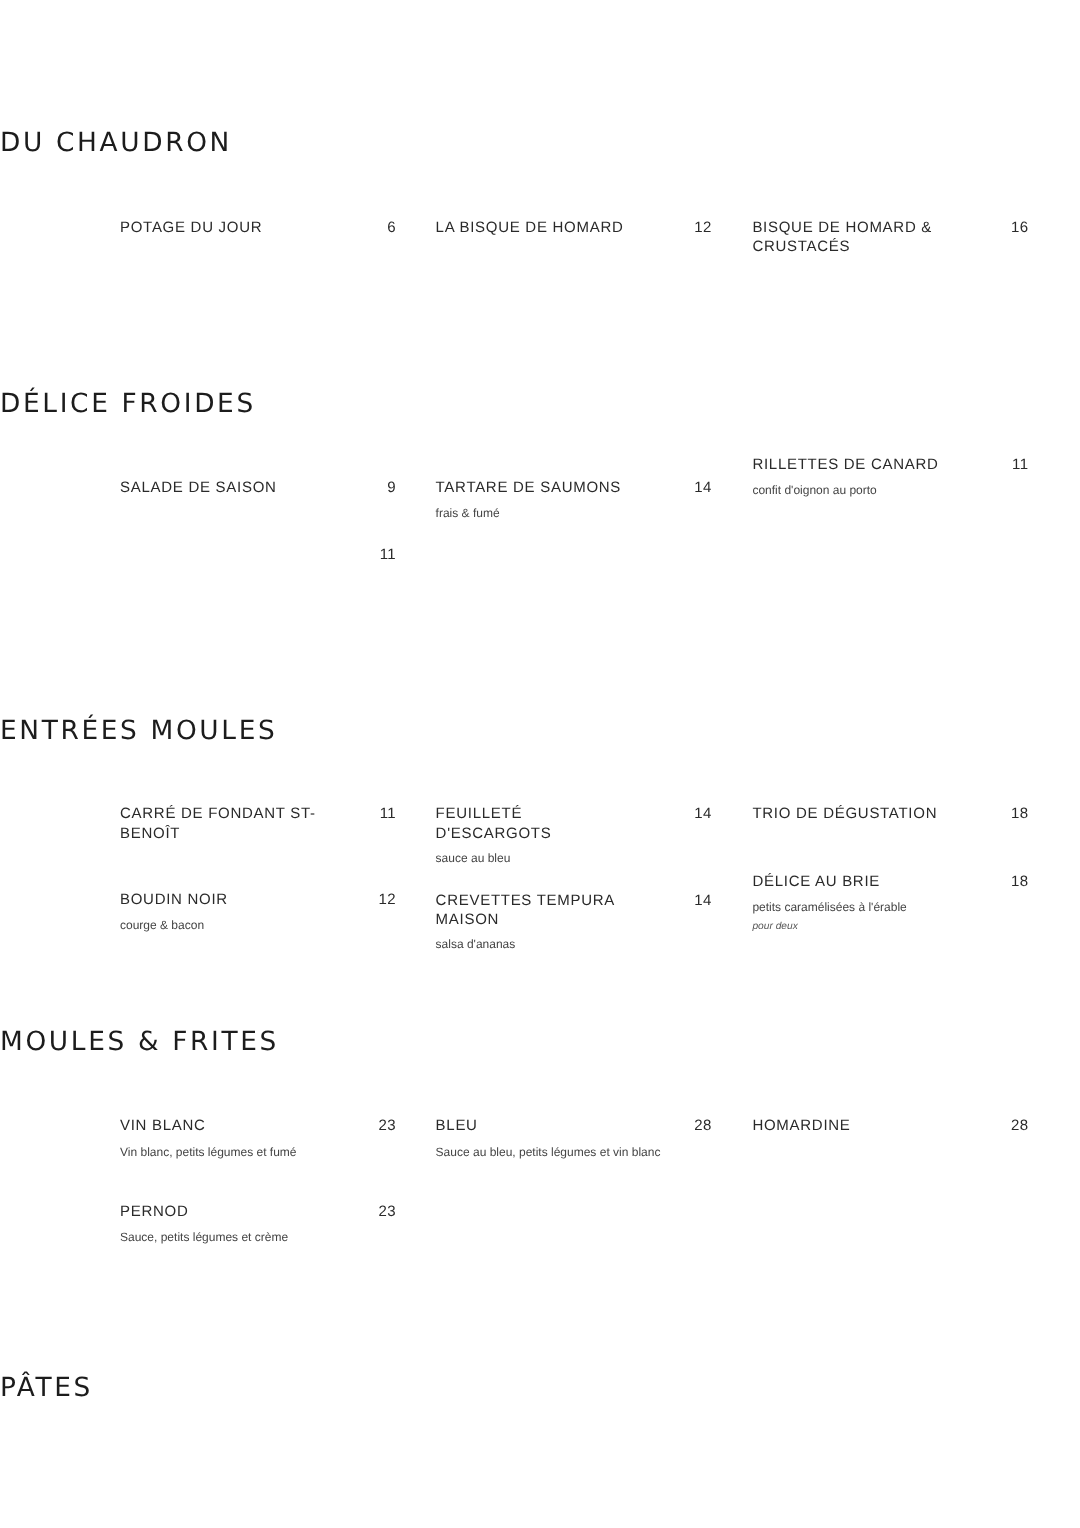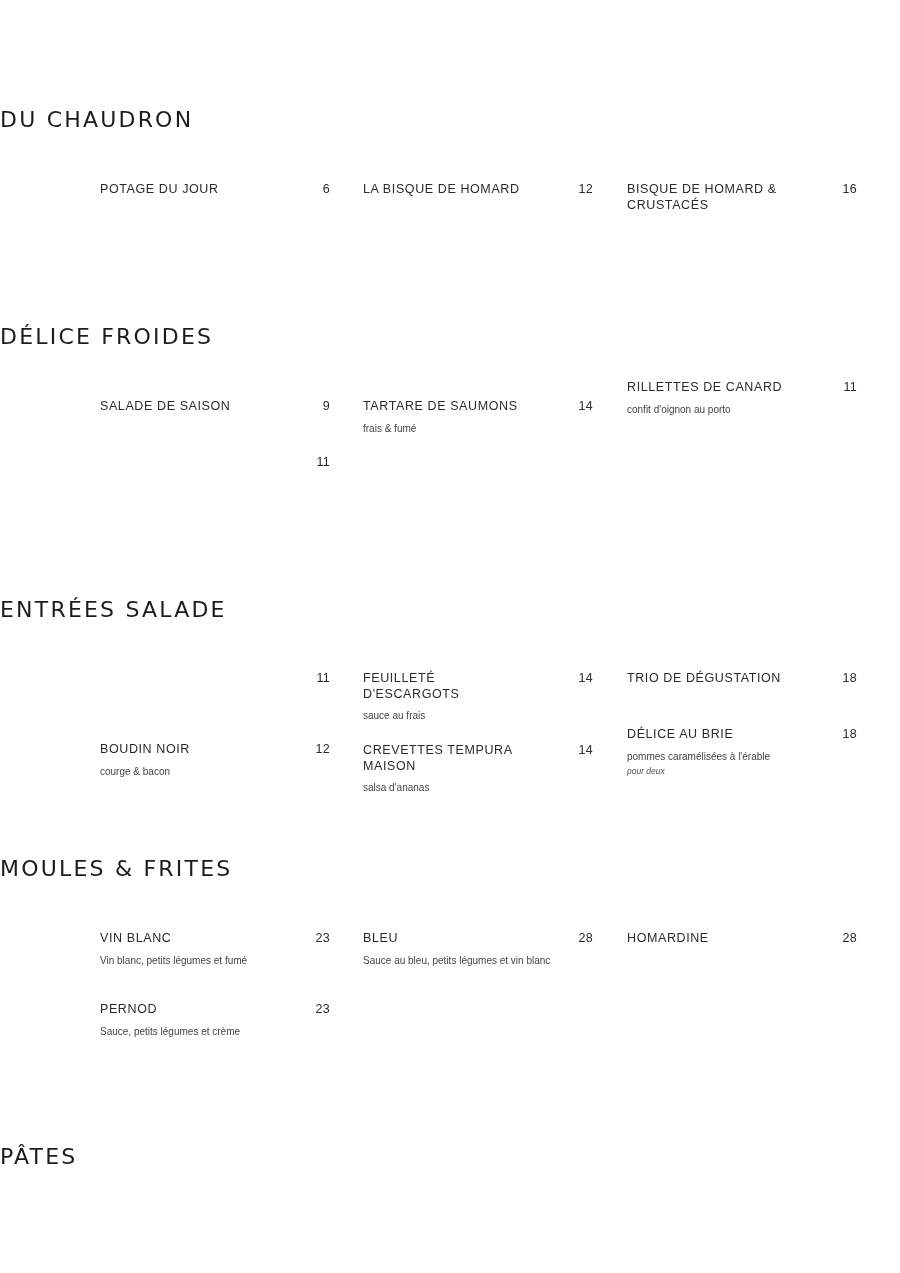--- a/index.html
+++ b/index.html
@@ -42,38 +42,39 @@
 </div>
 <div class="item" style="left:599px; top:380px">
   <div class="name">RILLETTES DE CANARD</div>
   <div class="price">11</div>
   <div class="desc">confit d'oignon au porto</div>
 </div>
 <div class="item" style="left:72px; top:455px">
   <div class="price">11</div>
 </div>
 
-<h2 class="section-title" style="top:597px">ENTRÉES SALADE</h2>
+<h2 class="section-title" style="top:597px">ENTRÉES MOULES</h2>
 
 <div class="item" style="left:72px; top:671px">
+  <div class="name">CARRÉ DE FONDANT ST-BENOÎT</div>
   <div class="price">11</div>
 </div>
 <div class="item" style="left:335px; top:671px">
   <div class="name">FEUILLETÉ D'ESCARGOTS</div>
   <div class="price">14</div>
-  <div class="desc">sauce au frais</div>
+  <div class="desc">sauce au bleu</div>
 </div>
 <div class="item" style="left:599px; top:671px">
   <div class="name">TRIO DE DÉGUSTATION</div>
   <div class="price">18</div>
 </div>
 <div class="item" style="left:599px; top:727px">
   <div class="name">DÉLICE AU BRIE</div>
   <div class="price">18</div>
-  <div class="desc">pommes caramélisées à l'érable</div>
+  <div class="desc">petits caramélisées à l'érable</div>
   <div class="note">pour deux</div>
 </div>
 <div class="item" style="left:72px; top:742px">
   <div class="name">BOUDIN NOIR</div>
   <div class="price">12</div>
   <div class="desc">courge &amp; bacon</div>
 </div>
 <div class="item" style="left:335px; top:743px">
   <div class="name">CREVETTES TEMPURA MAISON</div>
   <div class="price">14</div>

